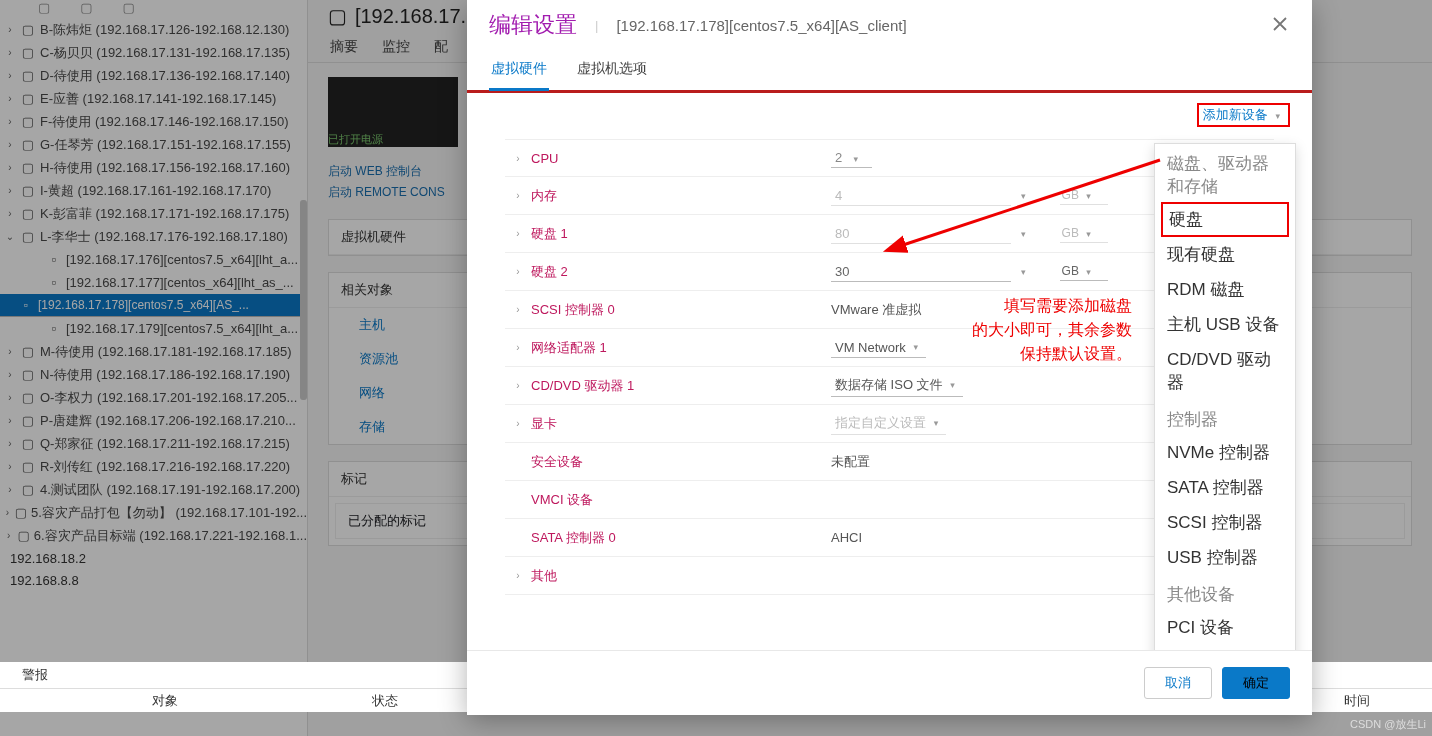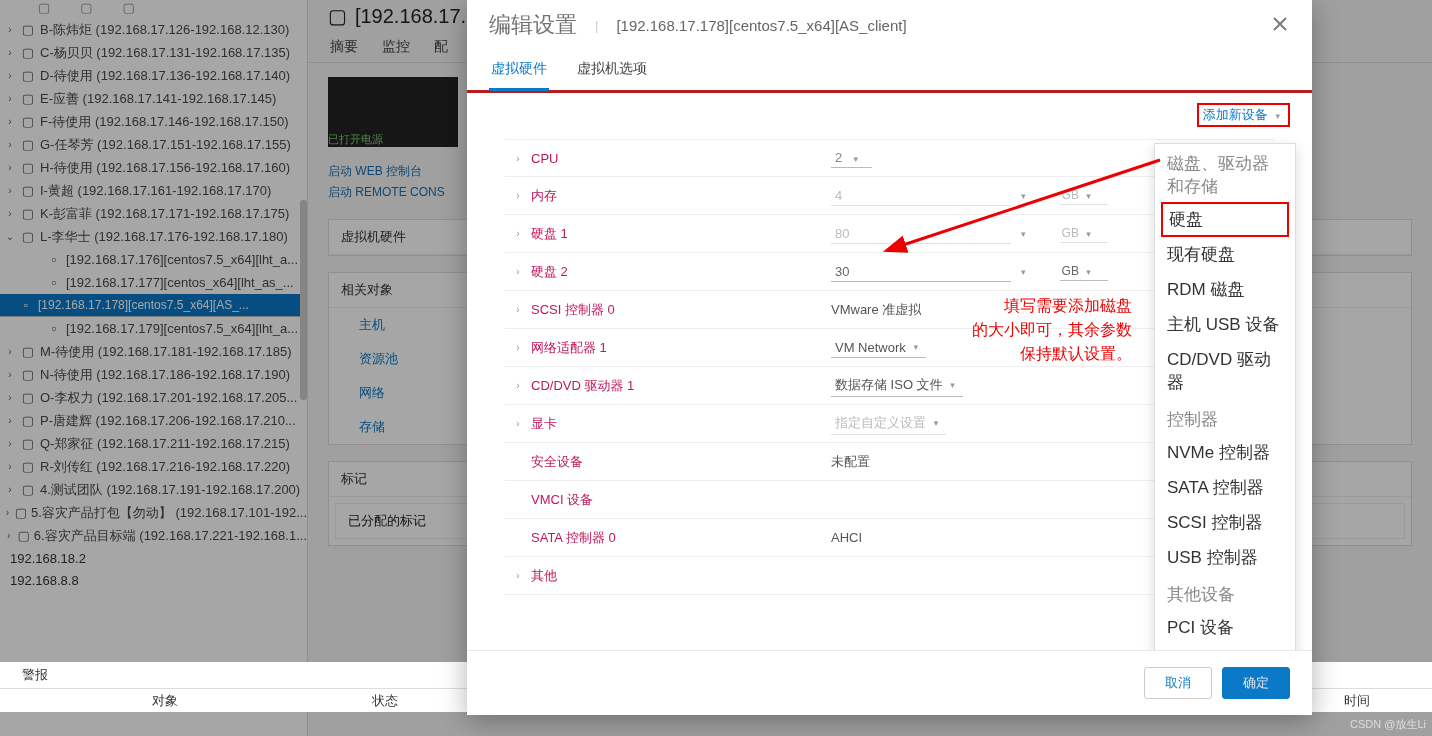--- a/index.html
+++ b/index.html
@@ -32,21 +32,21 @@
   .consolelinks div { color:#1a6fb0; padding:2px 0;}
   .card { margin:16px 20px; border:1px solid #ddd; background:#fff;}
   .card-h { padding:8px 12px; font-size:13px; color:#333; border-bottom:1px solid #eee;}
   .card-item { padding:8px 30px; color:#0a79c8;}
   .bottom-col { padding:4px 22px; color:#333;}
   .footer-note{ position:absolute; right:6px; bottom:4px; font-size:11px; color:#ddd; z-index:3;}
 
   
   .modal { position: absolute; left: 467px; top: 0; width: 845px; height: 715px; background: #fff; z-index: 2; box-shadow: 0 6px 26px rgba(0,0,0,0.3); display:flex; flex-direction:column;}
   .m-head { display:flex; align-items:center; padding: 10px 22px 6px; gap: 18px; }
-  .m-title { font-size: 22px; color: #737373; }
+  .m-title { font-size: 22px; color: #a21caf; }
   .m-sep { color:#ccc;}
   .m-sub { font-size: 15px; color: #666; flex:1;}
   .m-close { width:18px; height:18px; color:#777; cursor:pointer;}
   .m-tabs { display:flex; gap:26px; padding: 6px 22px 0; border-bottom: 3px solid #b91c1c; font-size:14px;}
   .m-tab { padding: 8px 2px 10px; color:#444; cursor:pointer;}
   .m-tab.active { color:#0a79c8; border-bottom: 3px solid #0a79c8; margin-bottom:-1px;}
   .m-body { flex:1; padding: 14px 38px 0; position:relative; overflow:hidden;}
   .add-device { position:absolute; right:22px; top:10px; color:#0a79c8; font-size:13px; cursor:pointer; padding:1px 4px;}
   .hw-list { margin-top: 32px; }
   .hw-row { display:flex; align-items:center; height:38px; border-bottom:1px solid #eee; }
@@ -57,21 +57,21 @@
   .inp { border:none; border-bottom:1px solid #bbb; padding:2px 4px; font-size:13px; color:#666; width:180px; background:transparent;}
   .inp.dis { color:#bbb; border-color:#e0e0e0;}
   .sel { border:none; border-bottom:1px solid #bbb; padding:2px 2px; font-size:12px; color:#666; background:transparent; min-width:48px;}
   .sel.dis{ color:#bbb; border-color:#e0e0e0;}
   .chevd { font-size:9px; color:#999; padding:0 4px;}
   .hw-dd-val { display:flex; align-items:center; border-bottom:1px solid #bbb; padding:2px 4px; color:#555;}
   
   .m-footer { display:flex; justify-content:flex-end; gap:10px; padding:16px 22px; border-top:1px solid #e8e8e8;}
   .btn { padding: 6px 20px; border-radius:3px; font-size:13px; cursor:pointer;}
   .btn-sec { border:1px solid #ccc; color:#0a79c8; background:#fff;}
-  .btn-pri { border:1px solid #0a79c8; background:#0a79c8; color:#e5e5e5;}
+  .btn-pri { border:1px solid #0a79c8; background:#0a79c8; color:#000000;}
 
   
   .dd-menu { position:absolute; right: 16px; top: 50px; width: 142px; background:#fff; border:1px solid #ddd; box-shadow:0 4px 12px rgba(0,0,0,0.15); z-index:5; font-size:17px;}
   .dd-h { padding:8px 12px 4px; color:#888; font-weight:500;}
   .dd-item { padding:6px 12px; color:#333; cursor:pointer;}
   
   
   .ann { position:absolute; z-index:6; color:#e00; font-size:16px; pointer-events:none;text-align:right;}
   .arrow { position:absolute; z-index:6; pointer-events:none;}
 </style>

